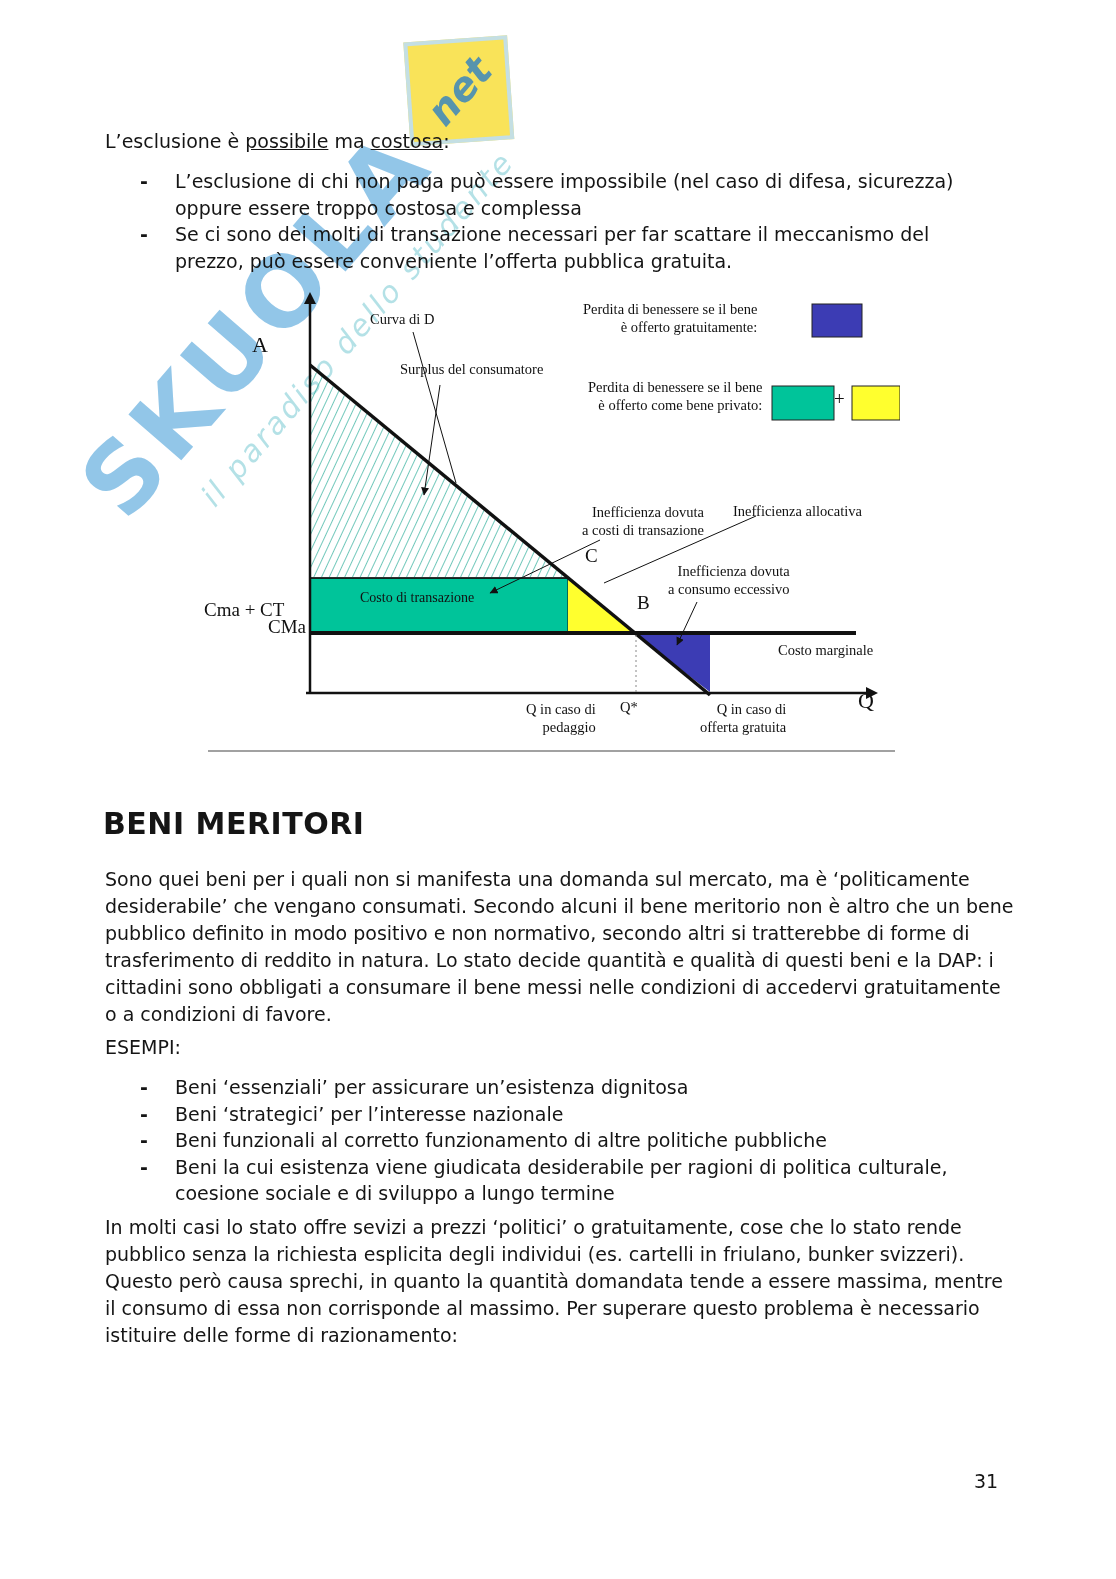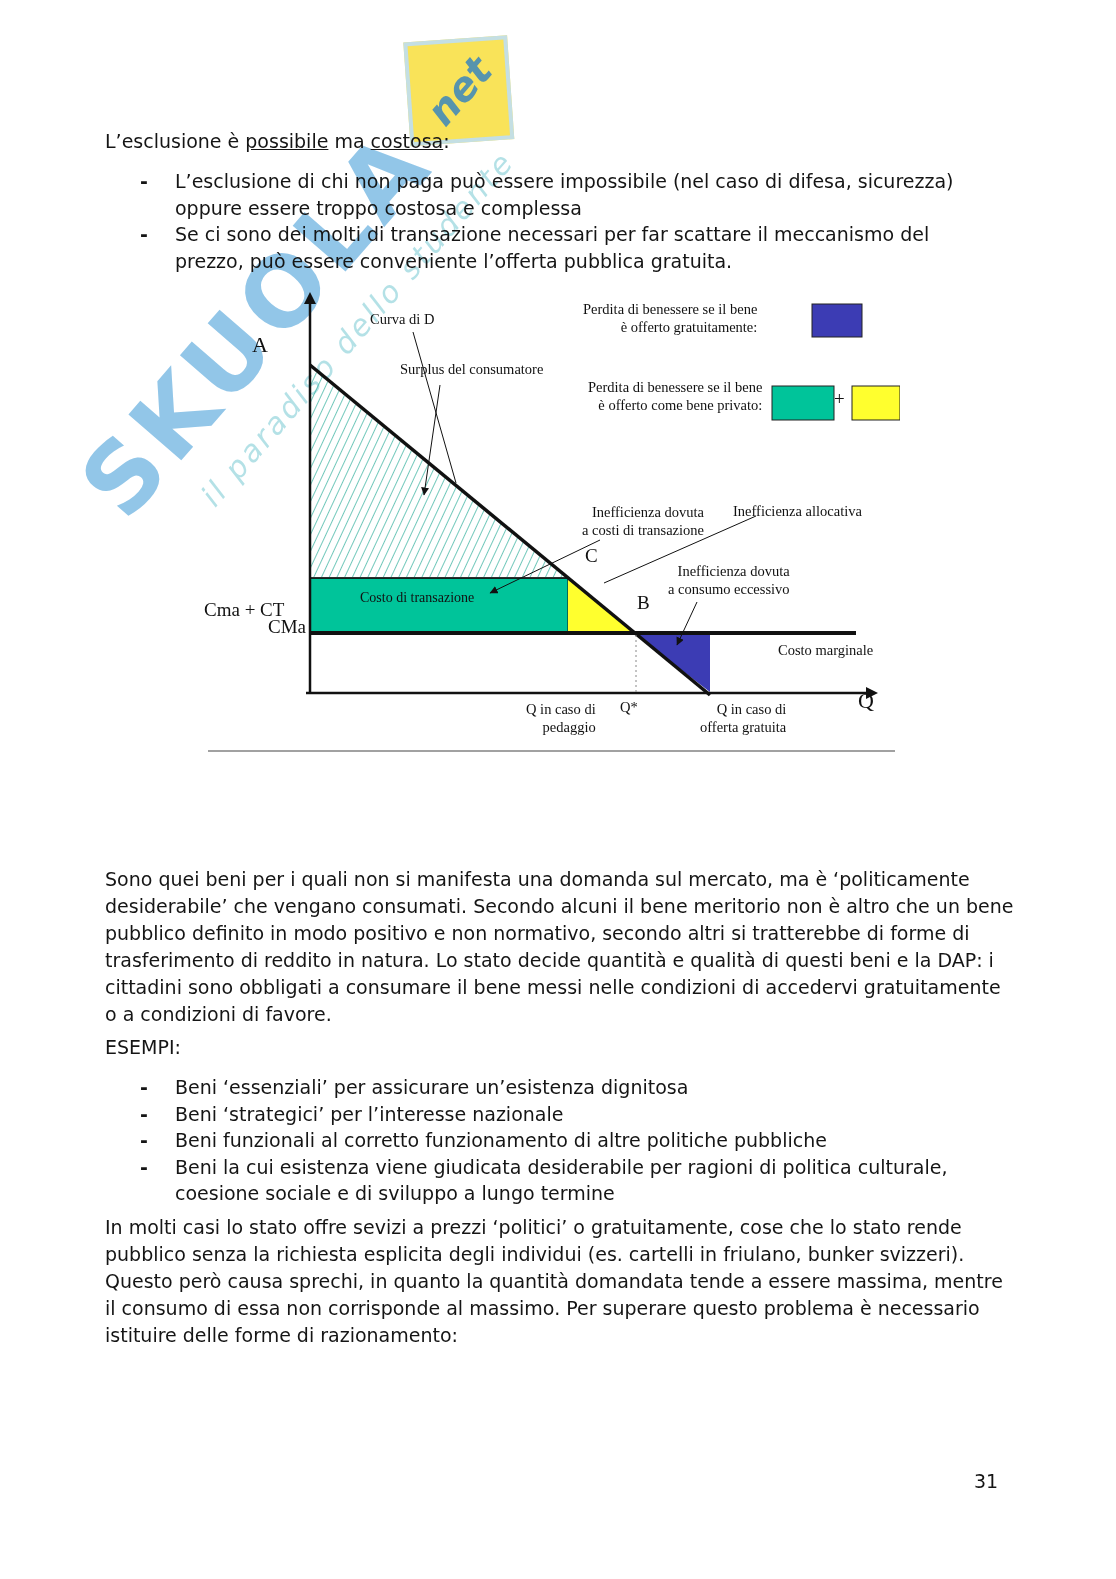--- a/index.html
+++ b/index.html
@@ -153,20 +153,21 @@
         <span>pedaggio</span>
       </div>
       <div class="dlab" style="left:420px;top:408px;">Q*</div>
       <div class="dlab" style="left:500px;top:410px;">
         <span>Q in caso di</span>
         <span>offerta gratuita</span>
       </div>
       <div class="dlab big" style="left:658px;top:402px;">Q</div>
     </div>
 
+    <div class="abs heading">BENI MERITORI</div>
     <div class="abs para">Sono quei beni per i quali non si manifesta una domanda sul mercato, ma è ‘politicamente desiderabile’ che vengano consumati. Secondo alcuni il bene meritorio non è altro che un bene pubblico definito in modo positivo e non normativo, secondo altri si tratterebbe di forme di trasferimento di reddito in natura. Lo stato decide quantità e qualità di questi beni e la DAP: i cittadini sono obbligati a consumare il bene messi nelle condizioni di accedervi gratuitamente o a condizioni di favore.</div>
     <div class="abs esempi-label">ESEMPI:</div>
 
     <div class="abs bullets bullets2">
       <div class="b-row">
         <span class="b-dash">-</span>
         <span class="b-text">Beni ‘essenziali’ per assicurare un’esistenza dignitosa</span>
       </div>
       <div class="b-row">
         <span class="b-dash">-</span>

